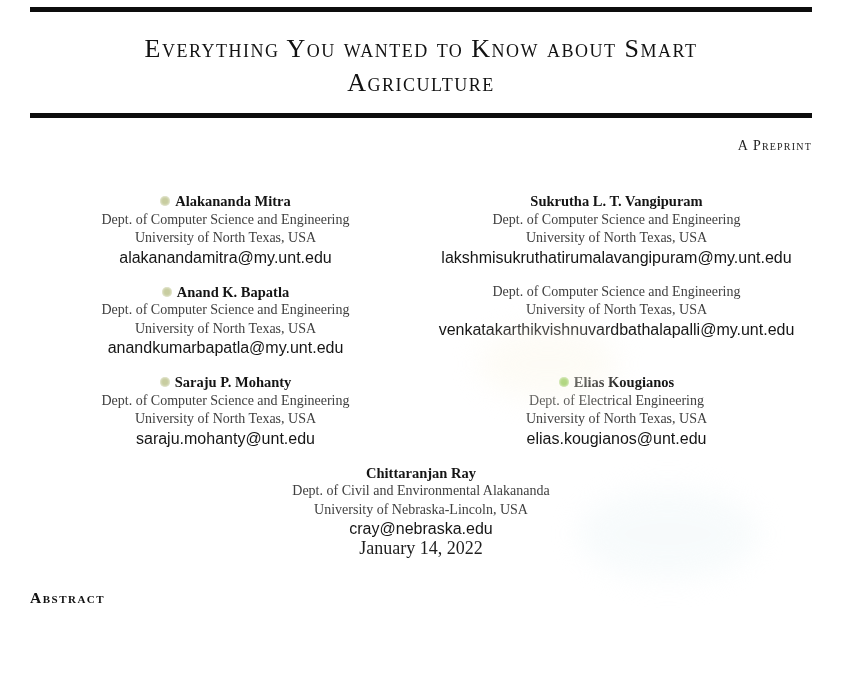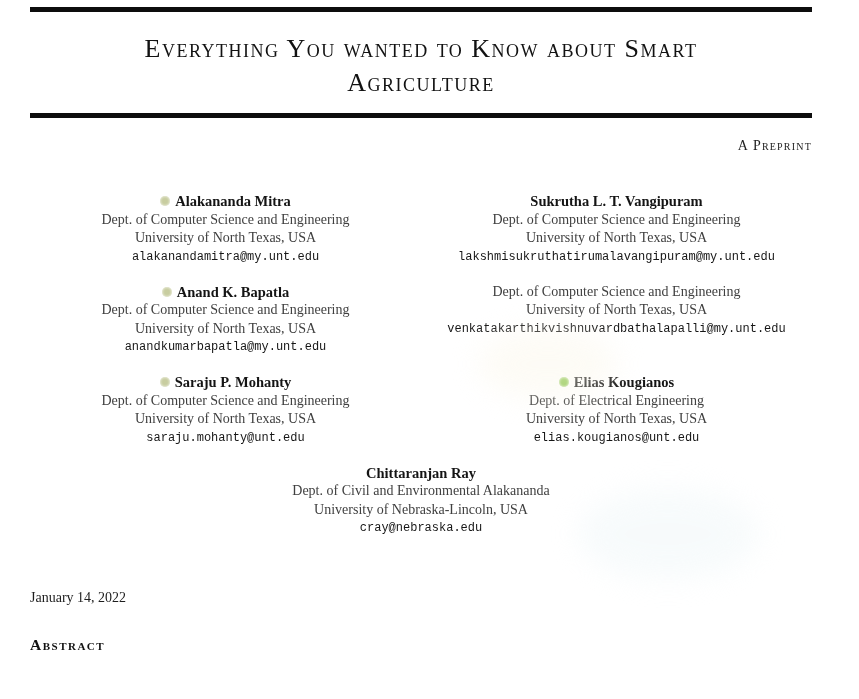--- a/index.html
+++ b/index.html
@@ -67,39 +67,39 @@
     font-size: 14.5px;
     line-height: 18.5px;
     color: #141414;
   }
   .author-dept, .author-univ {
     font-size: 14px;
     line-height: 18.5px;
     color: #404040;
   }
   .author-email {
-    font-family: Liberation Mono, monospace;
-    font-size: 12px;
+    font-family: Liberation Sans, sans-serif;
+    font-size: 16px;
     line-height: 19px;
     color: #161616;
   }
   .orcid-dot {
     display: inline-block;
     width: 10px;
     height: 10px;
     border-radius: 50%;
     margin-right: 5px;
     vertical-align: baseline;
     position: relative;
     top: 0px;
     box-shadow: inset 0 0 2px 1px rgba(255,255,255,0.55);
   }
   .date {
-    margin-top: 52px;
-    font-size: 14px;
+    text-align: center;
+    font-size: 18px;
     color: #1d1d1d;
   }
   .abstract-heading {
     margin-top: 30px;
     text-align: left;
     font-variant: small-caps;
     font-weight: bold;
     font-size: 15.5px;
     letter-spacing: 1.5px;
     color: #121212;

